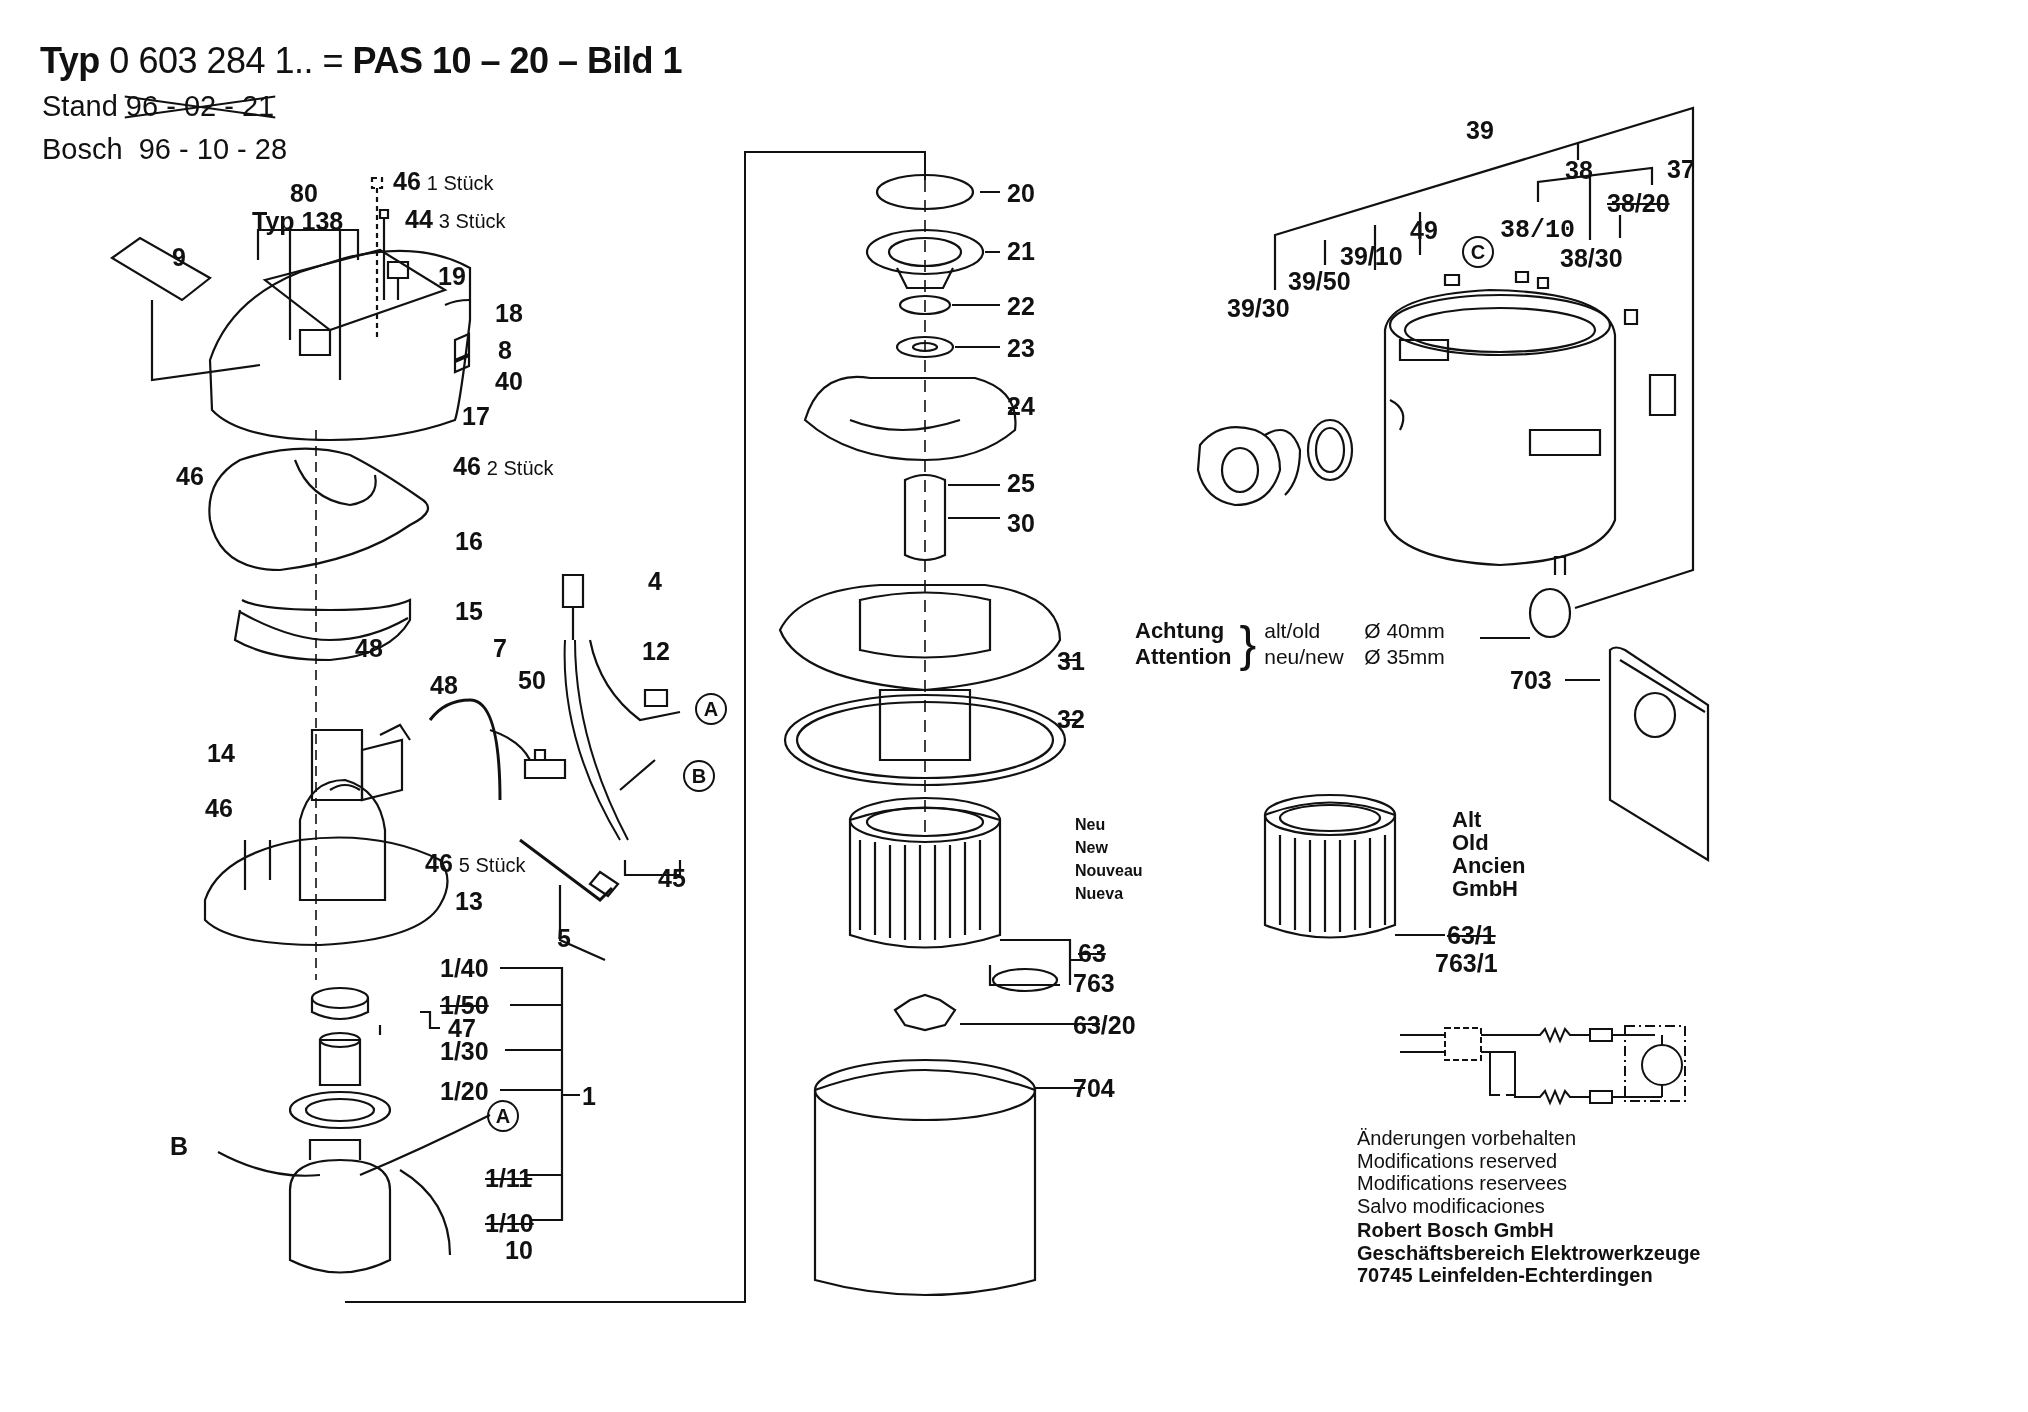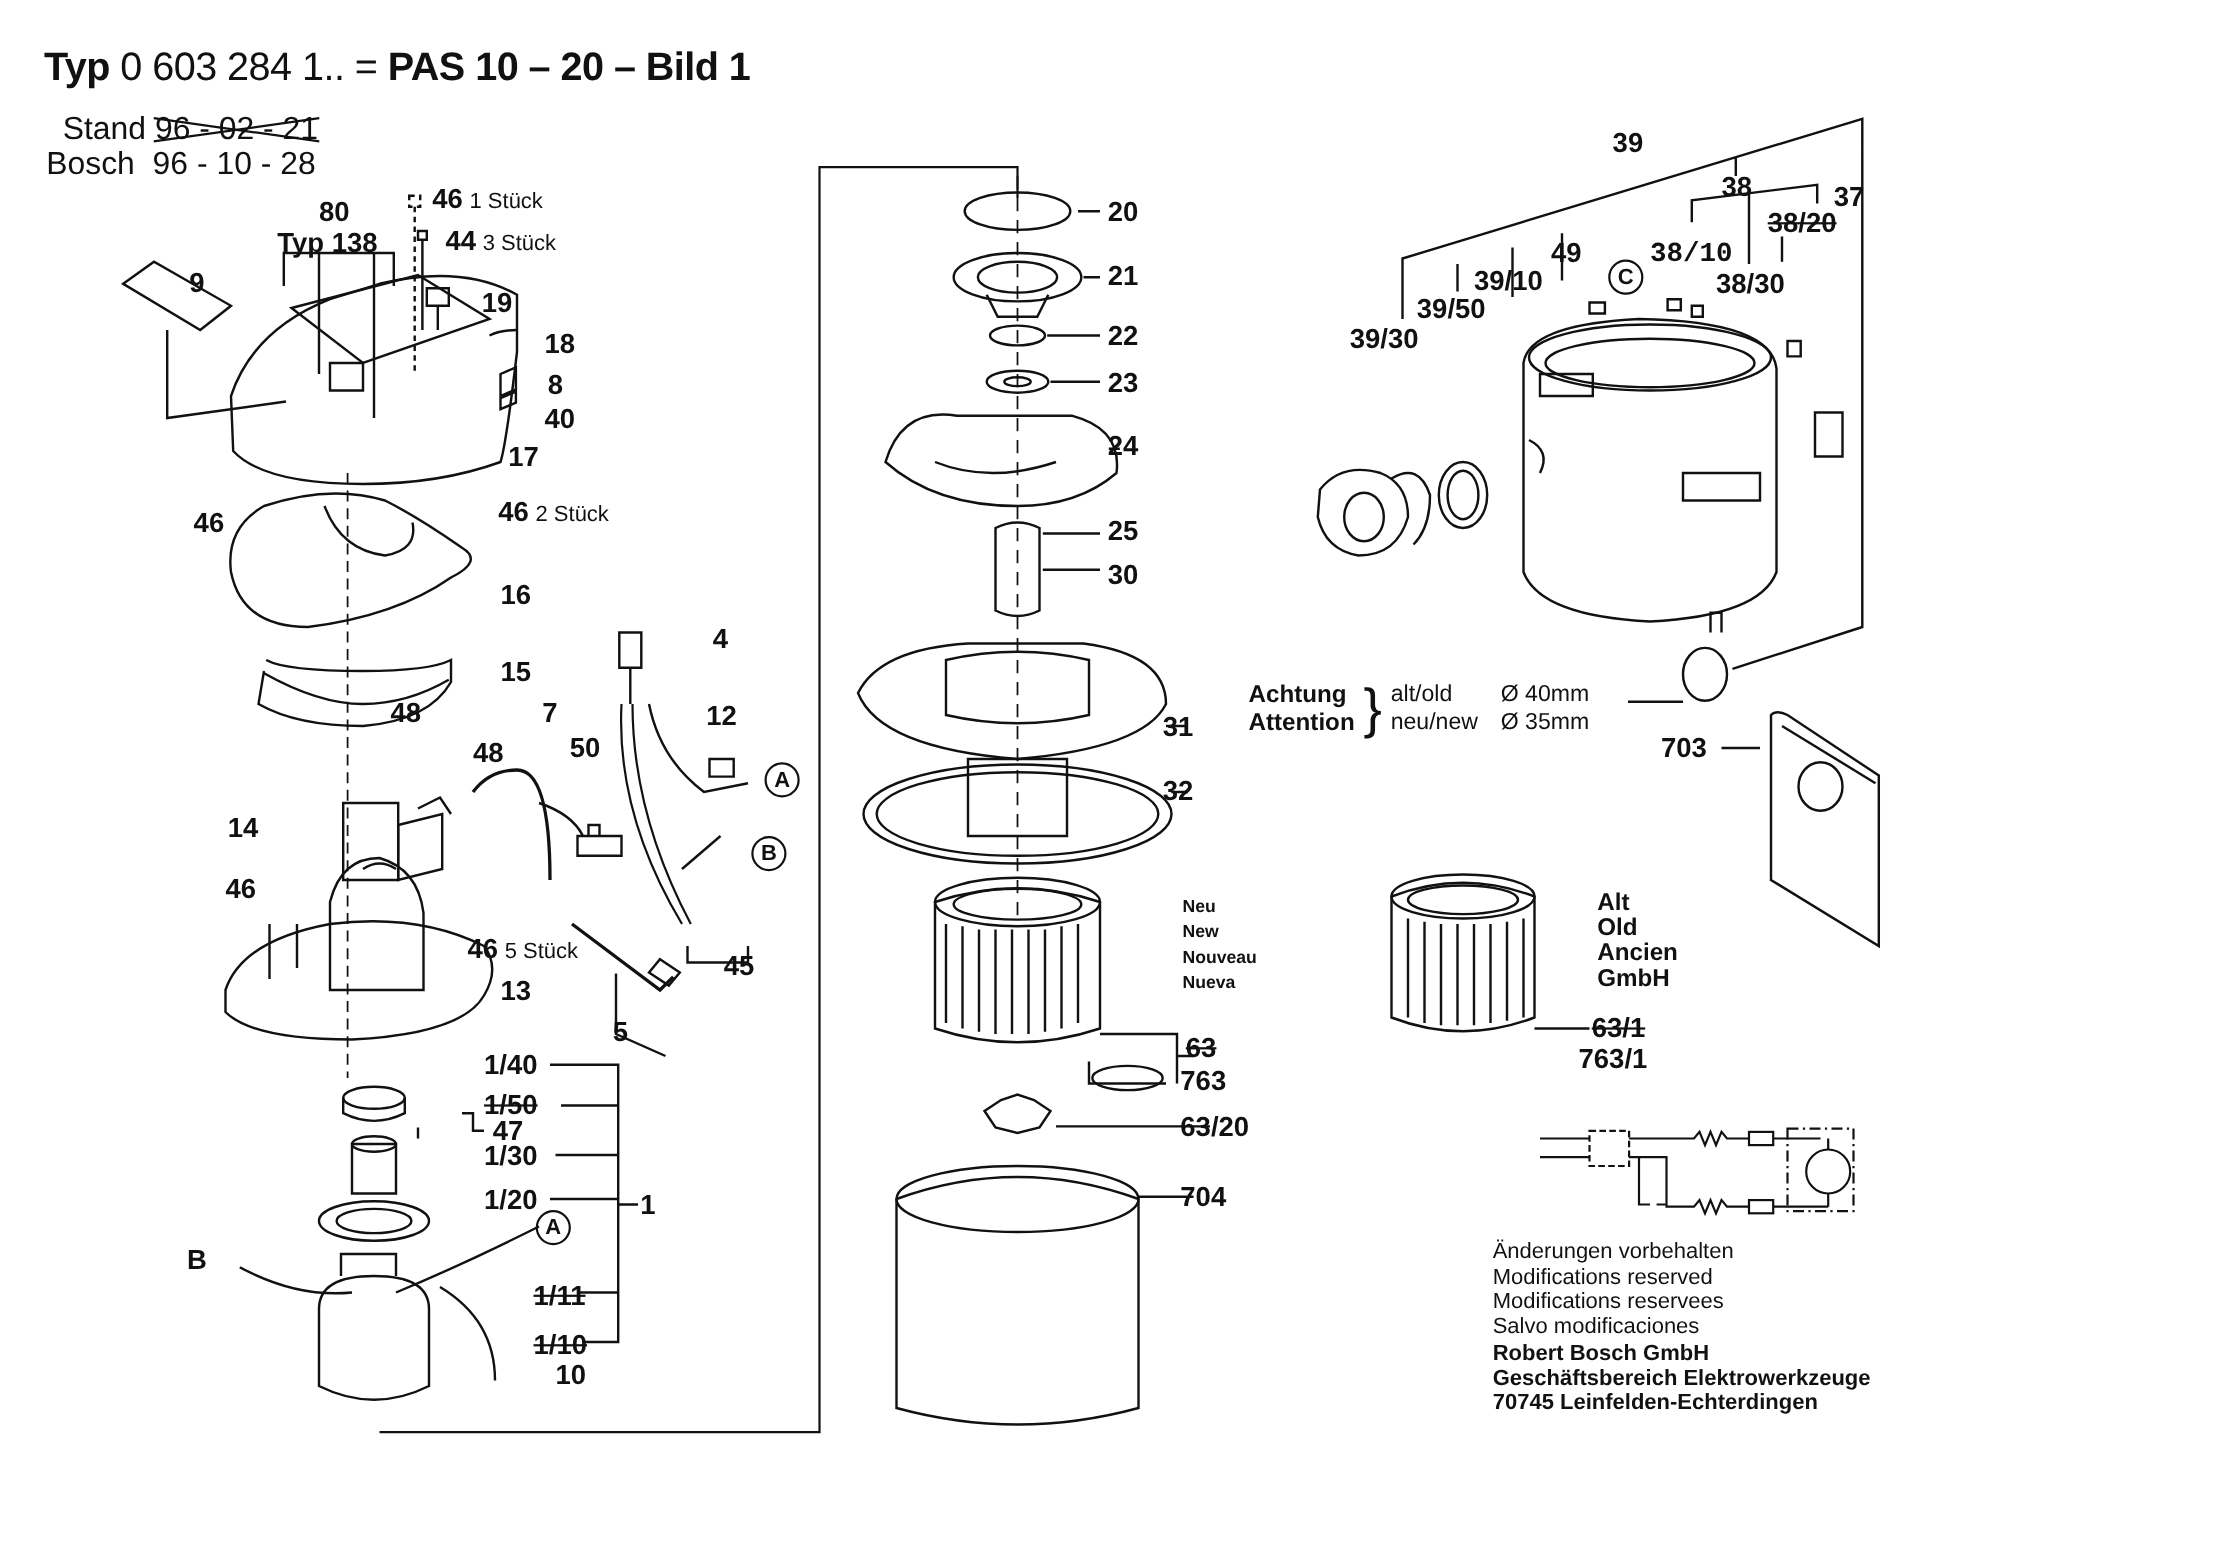--- a/index.html
+++ b/index.html
@@ -185,21 +185,21 @@
     <path d="M1490 1052 V1095 H1500 M1506 1095 H1515"></path>
   </g>
 </svg>
 
 <div class="abs title">
   <b>Typ</b>
   <span>0 603 284 1..</span>
   <span>=</span>
   <b>PAS 10 – 20 – Bild 1</b>
 </div>
-<div class="abs meta" style="top:100px;margin-left:15px;">
+<div class="abs meta" style="top:89px;">
   <span>Stand</span>
   <span class="strike">96 - 02 - 21</span>
 </div>
 <div class="abs meta" style="top:132px;">
   <span>Bosch</span>&nbsp;
   <span>96 - 10 - 28</span>
 </div>
 
 <div class="abs lbl" style="left:393px;top:168px;"><span>46</span><span class="qty">1 Stück</span></div>
 <div class="abs lbl" style="left:405px;top:206px;"><span>44</span><span class="qty">3 Stück</span></div>
@@ -259,21 +259,21 @@
 
 <div class="abs lbl" style="left:1075px;top:813px;line-height:23px;font-size:16px;">
   <div>Neu</div>
   <div>New</div>
   <div>Nouveau</div>
   <div>Nueva</div>
 </div>
 
 <div class="abs lbl" style="left:1466px;top:117px;">39</div>
 <div class="abs lbl" style="left:1565px;top:157px;">38</div>
-<div class="abs lbl" style="left:1667px;top:166px;">37</div>
+<div class="abs lbl" style="left:1667px;top:156px;">37</div>
 <div class="abs lbl xline" style="left:1607px;top:190px;">38/20</div>
 <div class="abs lbl" style="left:1500px;top:218px;font-family:Liberation Mono, monospace;">38/10</div>
 <div class="abs lbl" style="left:1560px;top:245px;">38/30</div>
 <div class="abs lbl" style="left:1410px;top:217px;">49</div>
 <div class="abs lbl" style="left:1340px;top:243px;">39/10</div>
 <div class="abs lbl" style="left:1288px;top:268px;">39/50</div>
 <div class="abs lbl" style="left:1227px;top:295px;">39/30</div>
 <div class="abs" style="left:1462px;top:236px;"><span class="circ">C</span></div>
 <div class="abs lbl" style="left:1510px;top:667px;">703</div>
 

